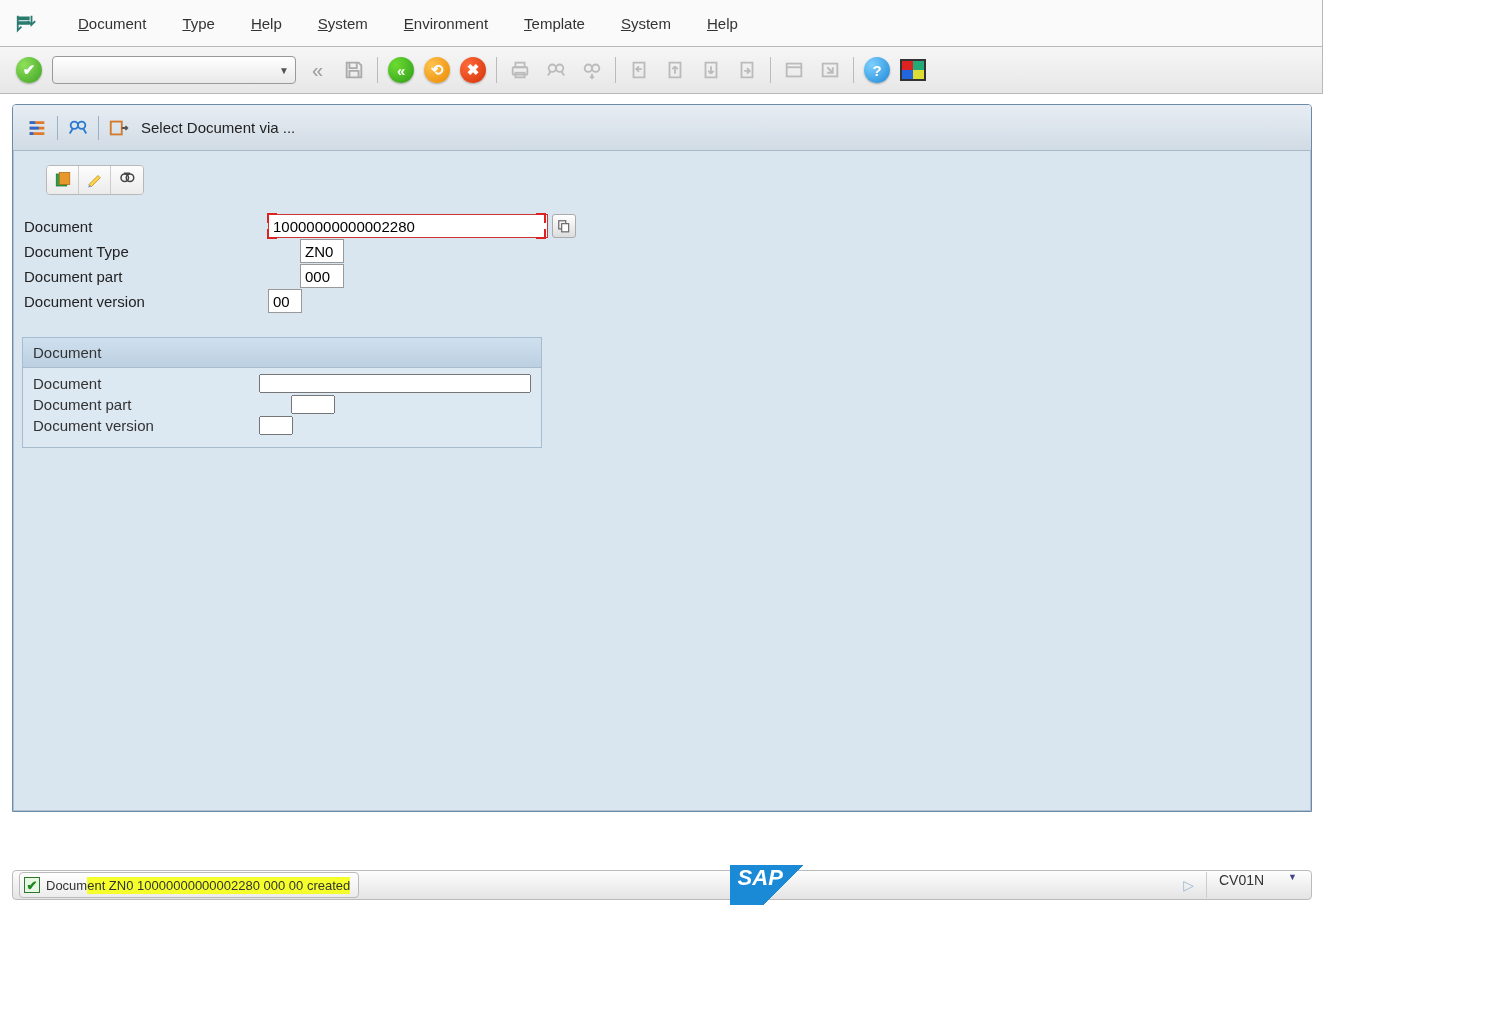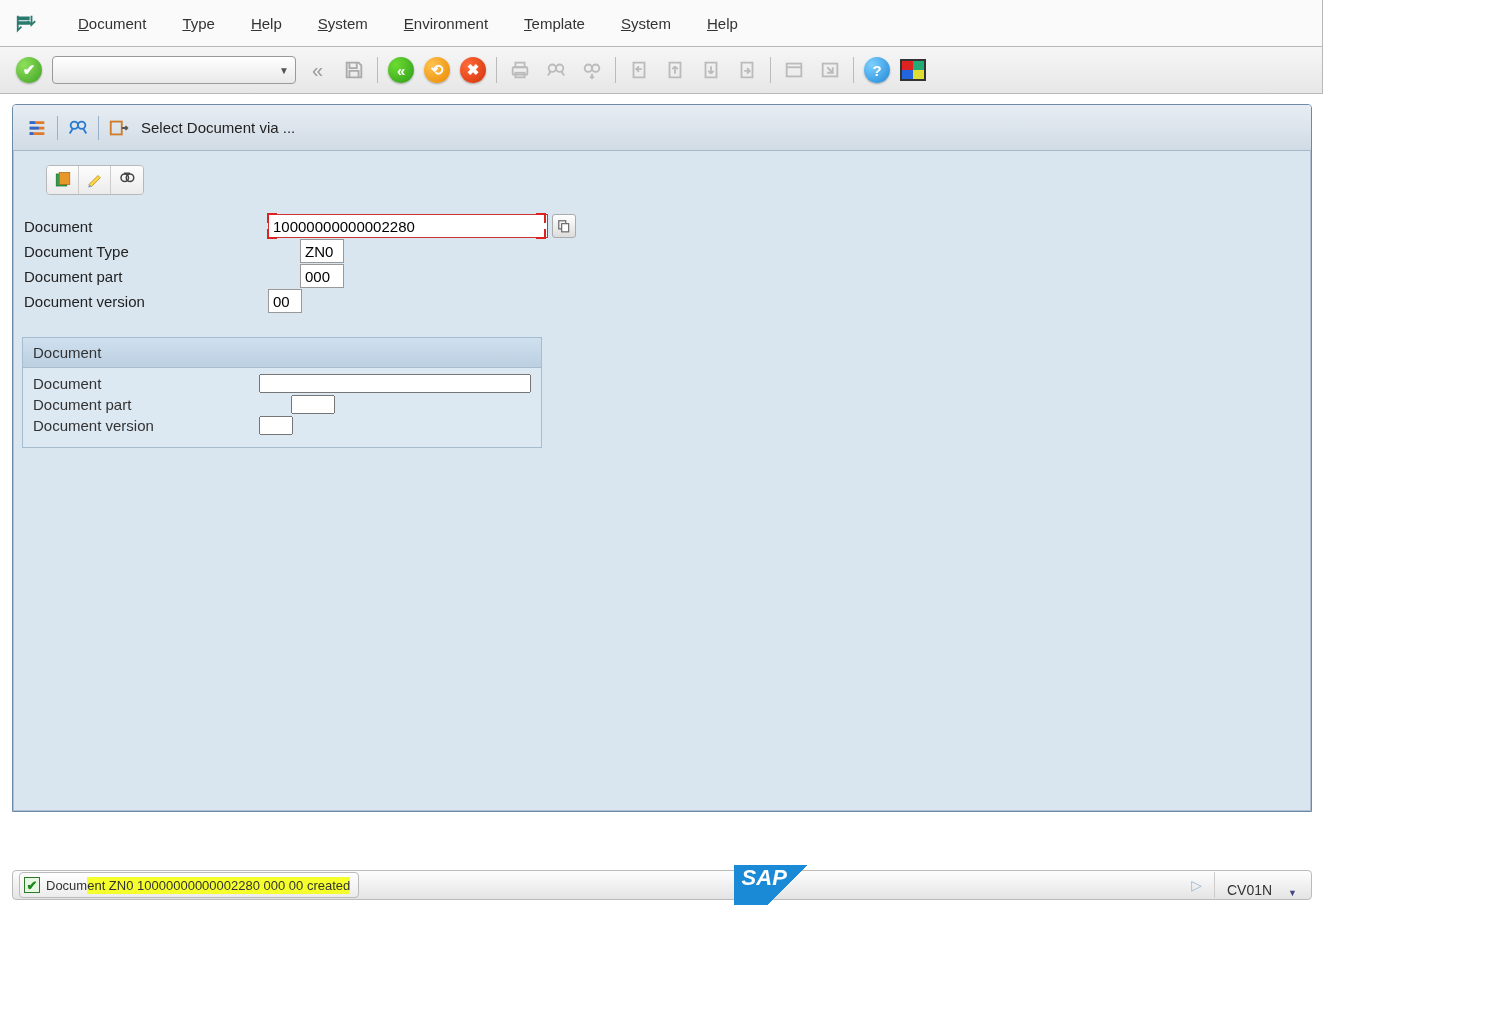--- a/index.html
+++ b/index.html
@@ -243,21 +243,21 @@
   .sap-logo {
     font-weight: 900; font-style: italic; font-size: 22px;
     color:#fff;
     background: linear-gradient(135deg,#1a8ad6 0%, #1a8ad6 60%, transparent 60%);
     padding: 0 30px 14px 8px;
     letter-spacing: 0;
   }
   .status-right {
     display:flex; align-items:center; gap:12px; padding-right:8px; height:26px;
   }
-  .status-tcode { font-size:14px; color:#333; padding-left:12px; border-left:1px solid #ccc; height:100%; display:flex; align-items:flex-end; gap:16px;}
+  .status-tcode { font-size:14px; color:#333; padding-left:12px; border-left:1px solid #ccc; height:100%; display:flex; align-items:flex-start; gap:24px;}
   .status-tcode .dd { font-size:9px; color:#448; }
   .play-icon { color:#9cb8d4; font-size:14px; }
 
   
   .sv { width:22px; height:22px; }
 </style>
 </head>
 <body>
 
 <div class="screen">

